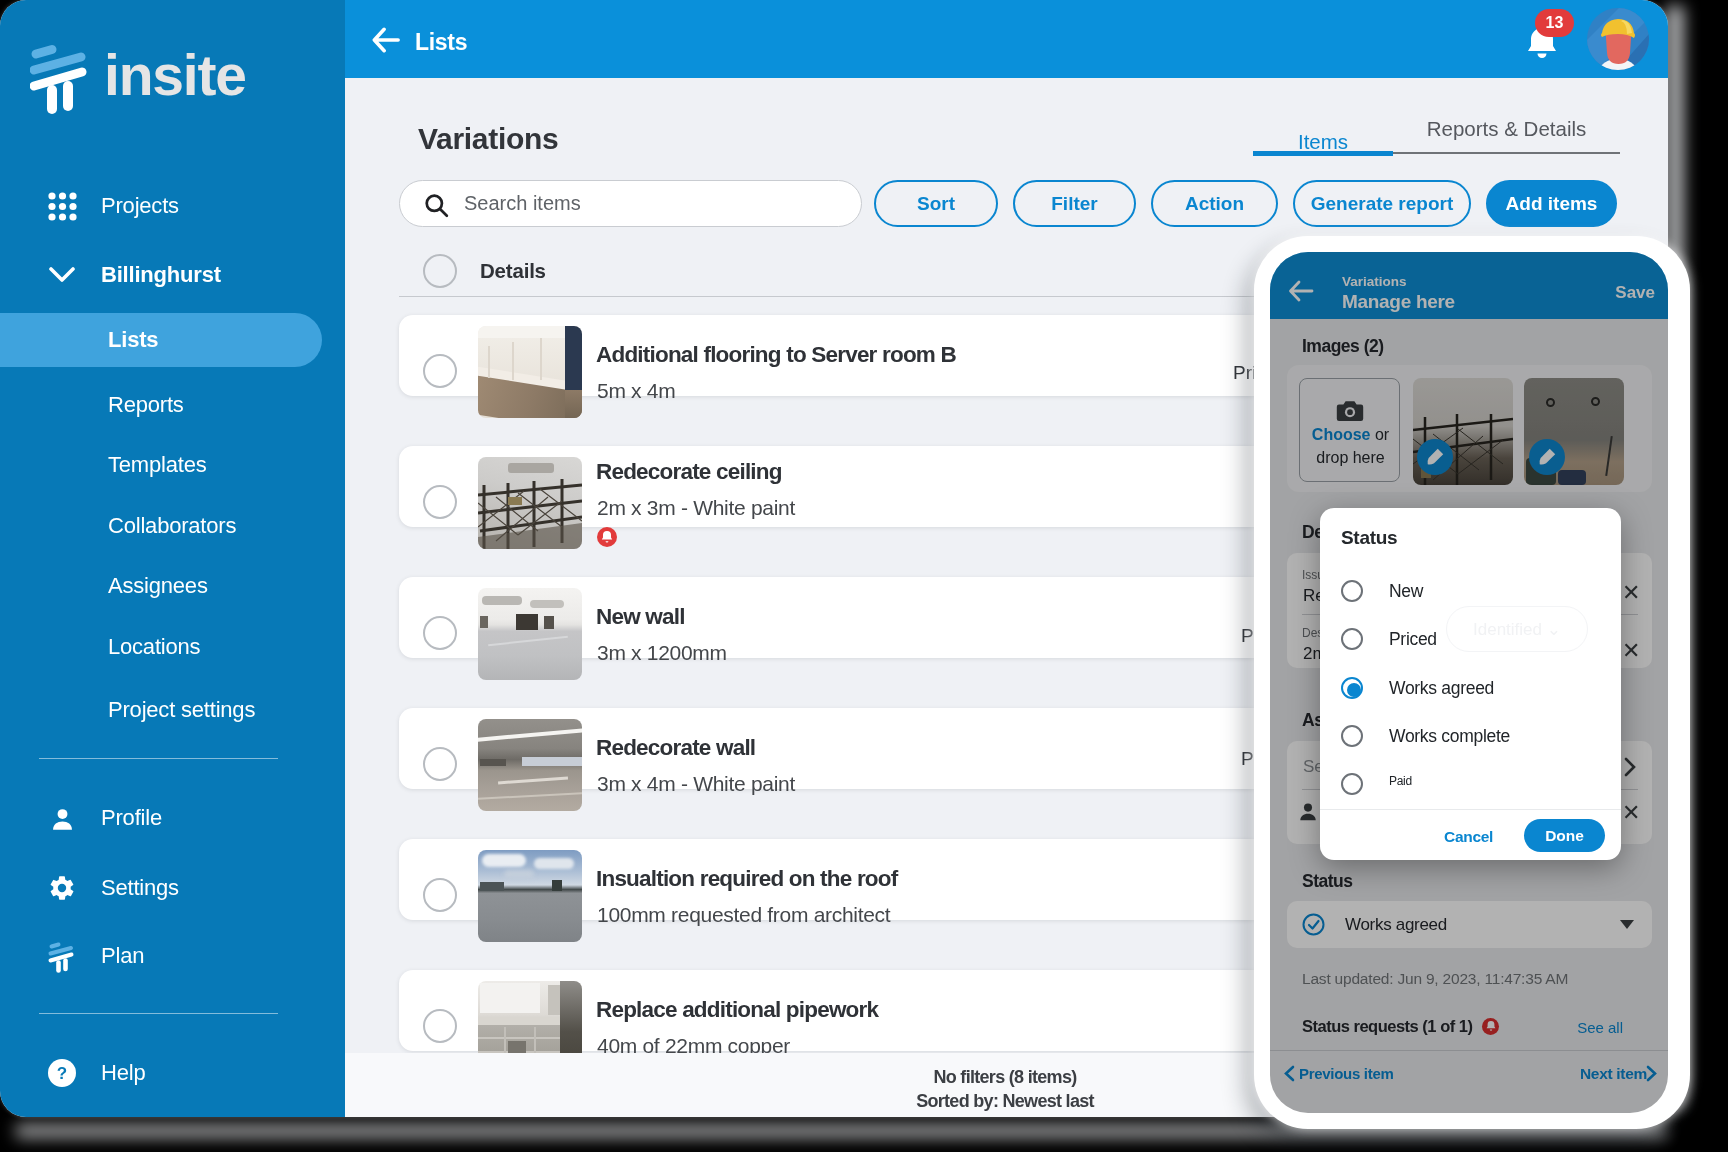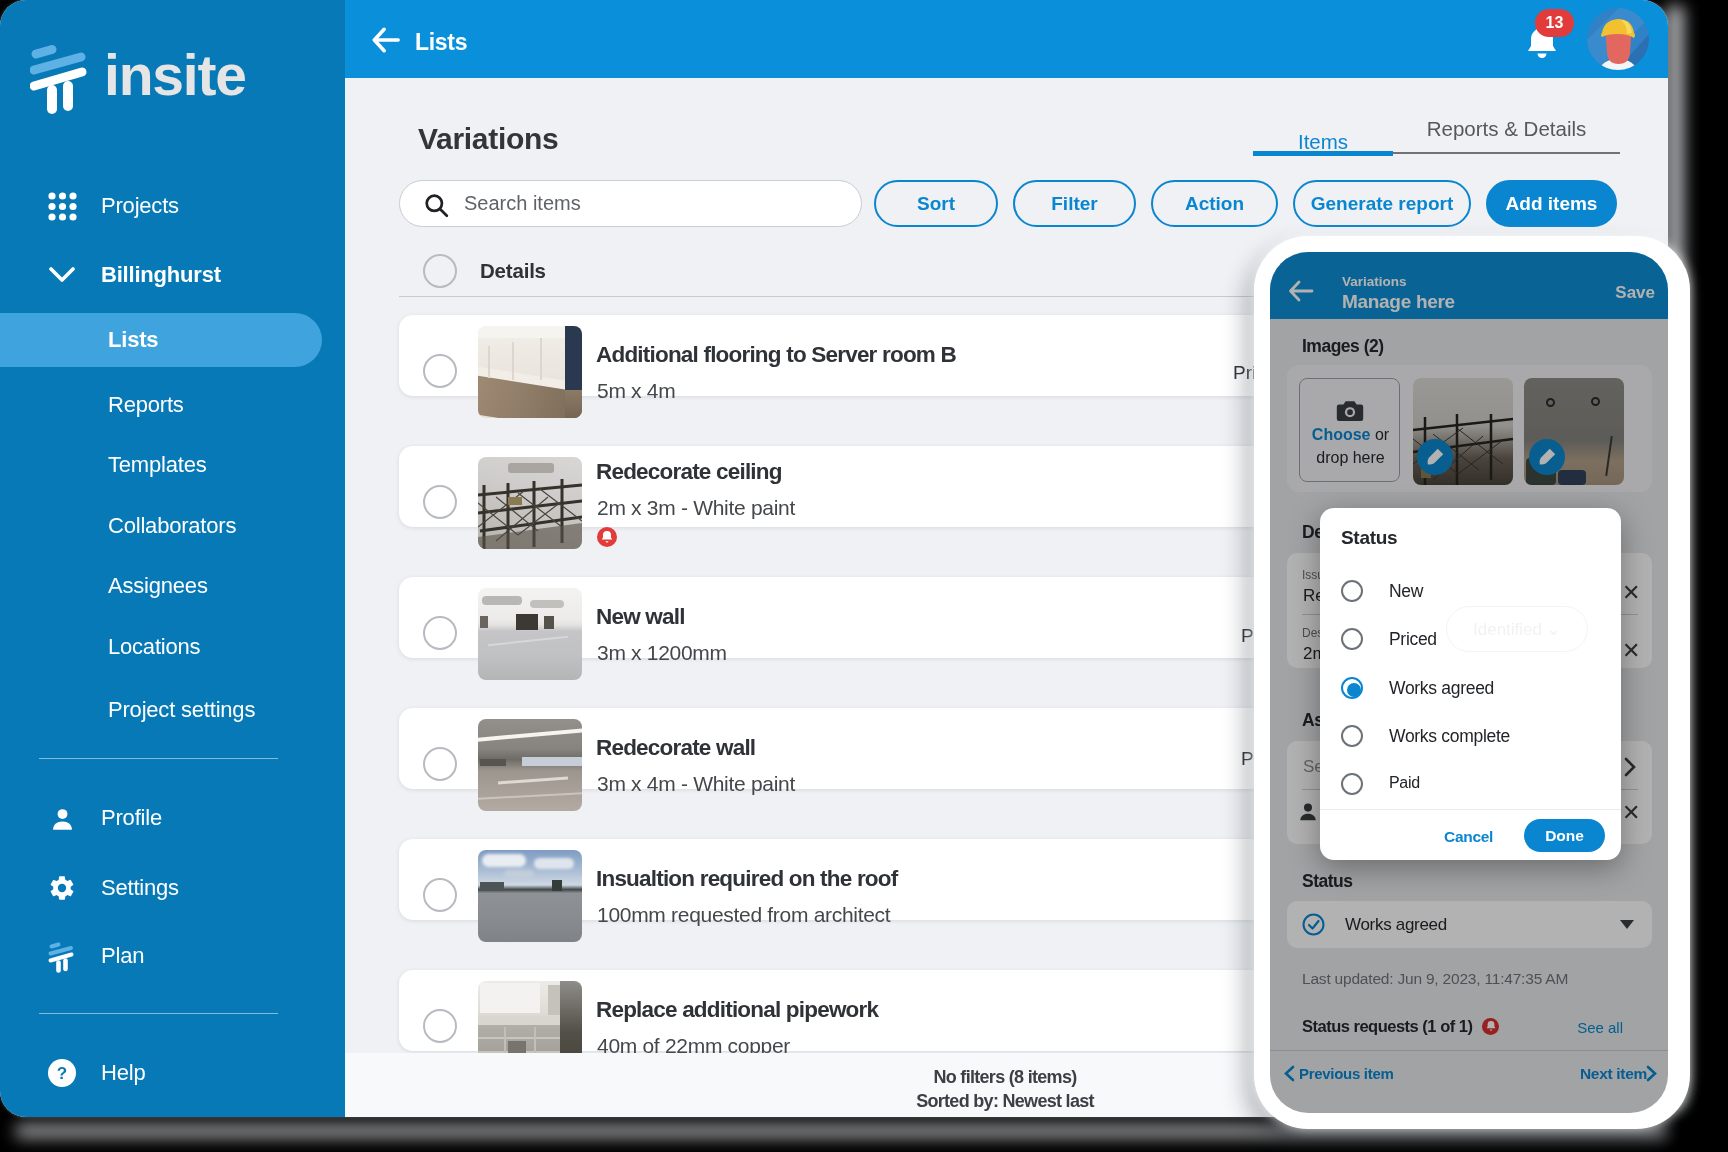--- a/index.html
+++ b/index.html
@@ -404,19 +404,19 @@
       <div class="abs" style="left:21px;top:120px;width:22px;height:22px;border:2px solid #6d7278;border-radius:50%;"></div>
       <div class="abs" style="left:69px;top:121px;font-size:17.5px;letter-spacing:-0.3px;color:#212529;">Priced</div>
       <div class="abs" style="left:126px;top:98px;width:142px;height:46px;border:1.5px solid #f3f4f6;border-radius:23px;color:#f1f2f4;font-size:17px;line-height:46px;text-align:center;">Identified ⌄</div>
       <div class="abs" style="left:21px;top:169px;width:22px;height:22px;border:2px solid #0a86d0;border-radius:50%;">
         <div class="abs" style="left:4px;top:4px;width:14px;height:14px;border-radius:50%;background:#0a86d0;"></div>
       </div>
       <div class="abs" style="left:69px;top:170px;font-size:17.5px;letter-spacing:-0.3px;color:#212529;">Works agreed</div>
       <div class="abs" style="left:21px;top:217px;width:22px;height:22px;border:2px solid #6d7278;border-radius:50%;"></div>
       <div class="abs" style="left:69px;top:218px;font-size:17.5px;letter-spacing:-0.3px;color:#212529;">Works complete</div>
       <div class="abs" style="left:21px;top:265px;width:22px;height:22px;border:2px solid #6d7278;border-radius:50%;"></div>
-      <div class="abs" style="left:69px;top:266px;font-size:16px;letter-spacing:-0.3px;color:#212529;text-align:center;">Paid</div>
+      <div class="abs" style="left:69px;top:266px;font-size:12px;letter-spacing:-0.3px;color:#212529;text-align:center;">Paid</div>
       <div class="abs" style="left:0;top:301px;width:301px;height:1px;background:#e8eaec;"></div>
       <div class="abs" style="left:124px;top:320px;font-size:15.5px;letter-spacing:-0.3px;font-weight:bold;color:#0a86d0;">Cancel</div>
       <div class="abs" style="left:204px;top:311px;width:81px;height:33px;border-radius:17px;background:#0a86d0;color:#fff;font-size:15.5px;font-weight:bold;text-align:center;line-height:33px;">Done</div>
     </div>
   </div>
 </div>
 
 </body></html>

